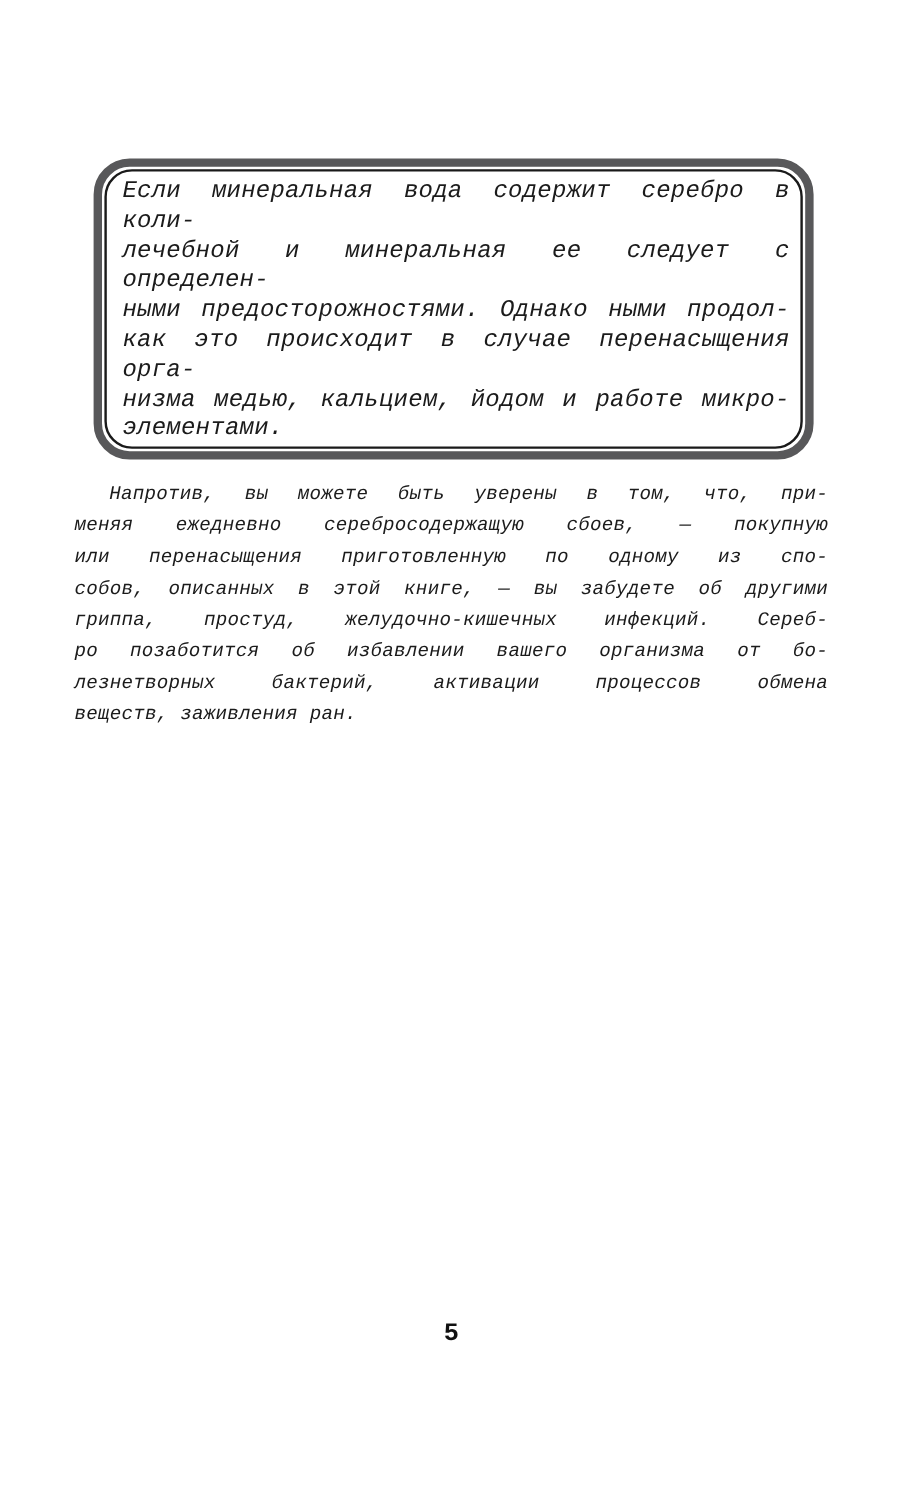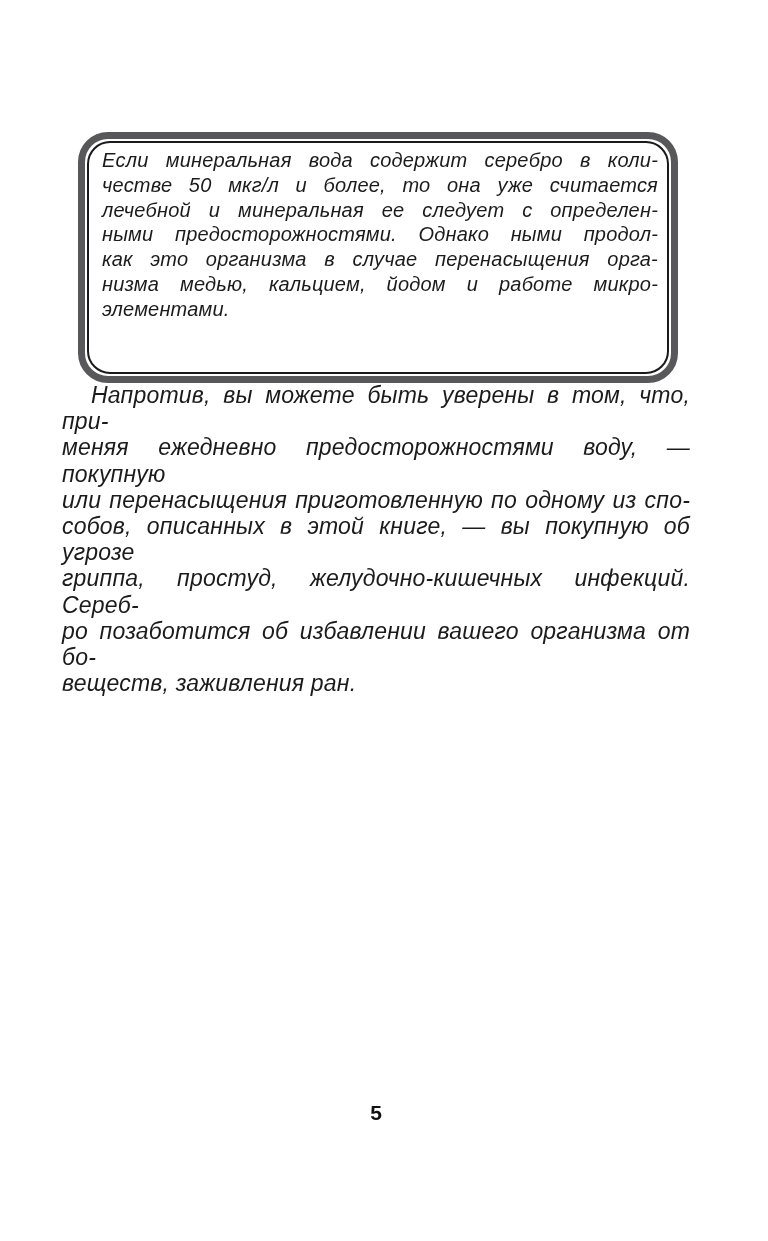--- a/index.html
+++ b/index.html
@@ -6,21 +6,21 @@
     margin: 0;
     padding: 0;
     background: #ffffff;
   }
   .page {
     position: relative;
     width: 768px;
     height: 1241px;
     background: #ffffff;
     overflow: hidden;
-    font-family: Liberation Sans, sans-serif;
+    font-family: Liberation Mono, monospace;
     color: #1b1b1b;
   }
 
   
   .callout {
     position: absolute;
     left: 78px;
     top: 132px;
     width: 600px;
     height: 251px;
@@ -51,24 +51,24 @@
   }
   .jline.lastline {
     text-align: right;
     text-align-last: left;
   }
 
   
   .body-par {
     position: absolute;
     left: 62px;
-    top: 382px;
+    top: 399px;
     width: 628px;
     font-style: italic;
-    font-size: 23px;
+    font-size: 16px;
     line-height: 26.2px;
     letter-spacing: 0.2px;
   }
   .body-par .indent {
     text-indent: 29px;
   }
 
   
   .folio {
     position: absolute;
@@ -84,35 +84,35 @@
 </style>
 </head>
 <body>
 
 <div class="page">
 
   <div class="callout">
     <div class="callout-inner">
       <div class="callout-text">
         <div class="jline">Если минеральная вода содержит серебро в коли-</div>
-        <div class="jline">честве 50 мкг/л и более, то она уже считается</div>
         <div class="jline">лечебной и минеральная ее следует с определен-</div>
         <div class="jline">ными предосторожностями. Однако ными продол-</div>
-        <div class="jline">как это организма в случае перенасыщения орга-</div>
+        <div class="jline">как это происходит в случае перенасыщения орга-</div>
         <div class="jline">низма медью, кальцием, йодом и работе микро-</div>
         <div class="jline lastline">элементами.</div>
       </div>
     </div>
   </div>
 
   <div class="body-par">
     <div class="jline indent">Напротив, вы можете быть уверены в том, что, при-</div>
-    <div class="jline">меняя ежедневно предосторожностями воду, — покупную</div>
+    <div class="jline">меняя ежедневно серебросодержащую сбоев, — покупную</div>
     <div class="jline">или перенасыщения приготовленную по одному из спо-</div>
-    <div class="jline">собов, описанных в этой книге, — вы покупную об угрозе</div>
+    <div class="jline">собов, описанных в этой книге, — вы забудете об другими</div>
     <div class="jline">гриппа, простуд, желудочно-кишечных инфекций. Сереб-</div>
     <div class="jline">ро позаботится об избавлении вашего организма от бо-</div>
+    <div class="jline">лезнетворных бактерий, активации процессов обмена</div>
     <div class="jline lastline">веществ, заживления ран.</div>
   </div>
 
   <div class="folio">5</div>
 
 </div>
 
 </body></html>

